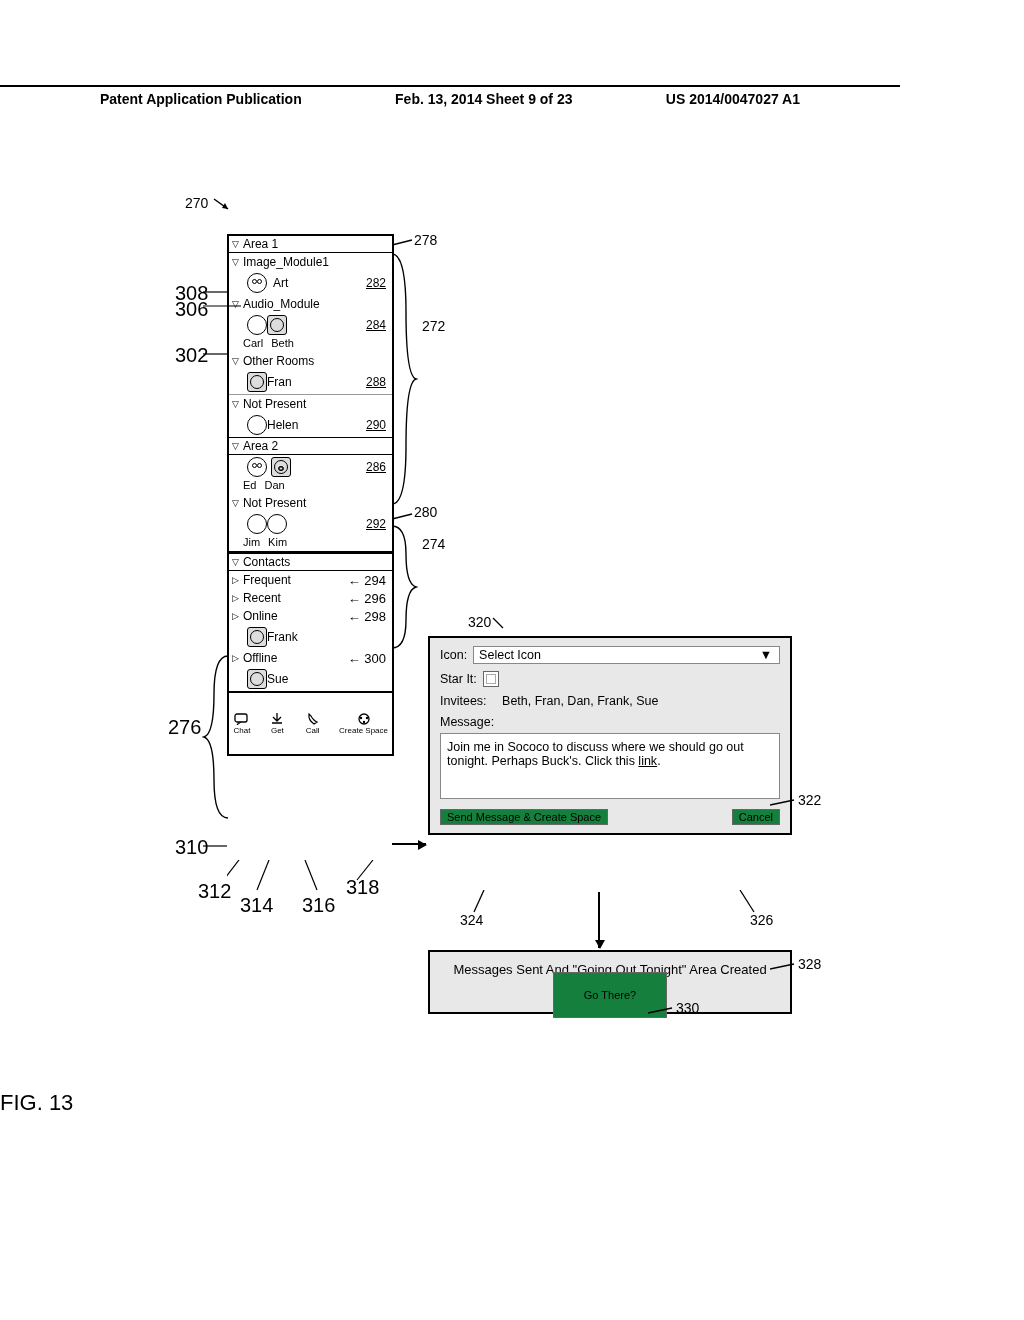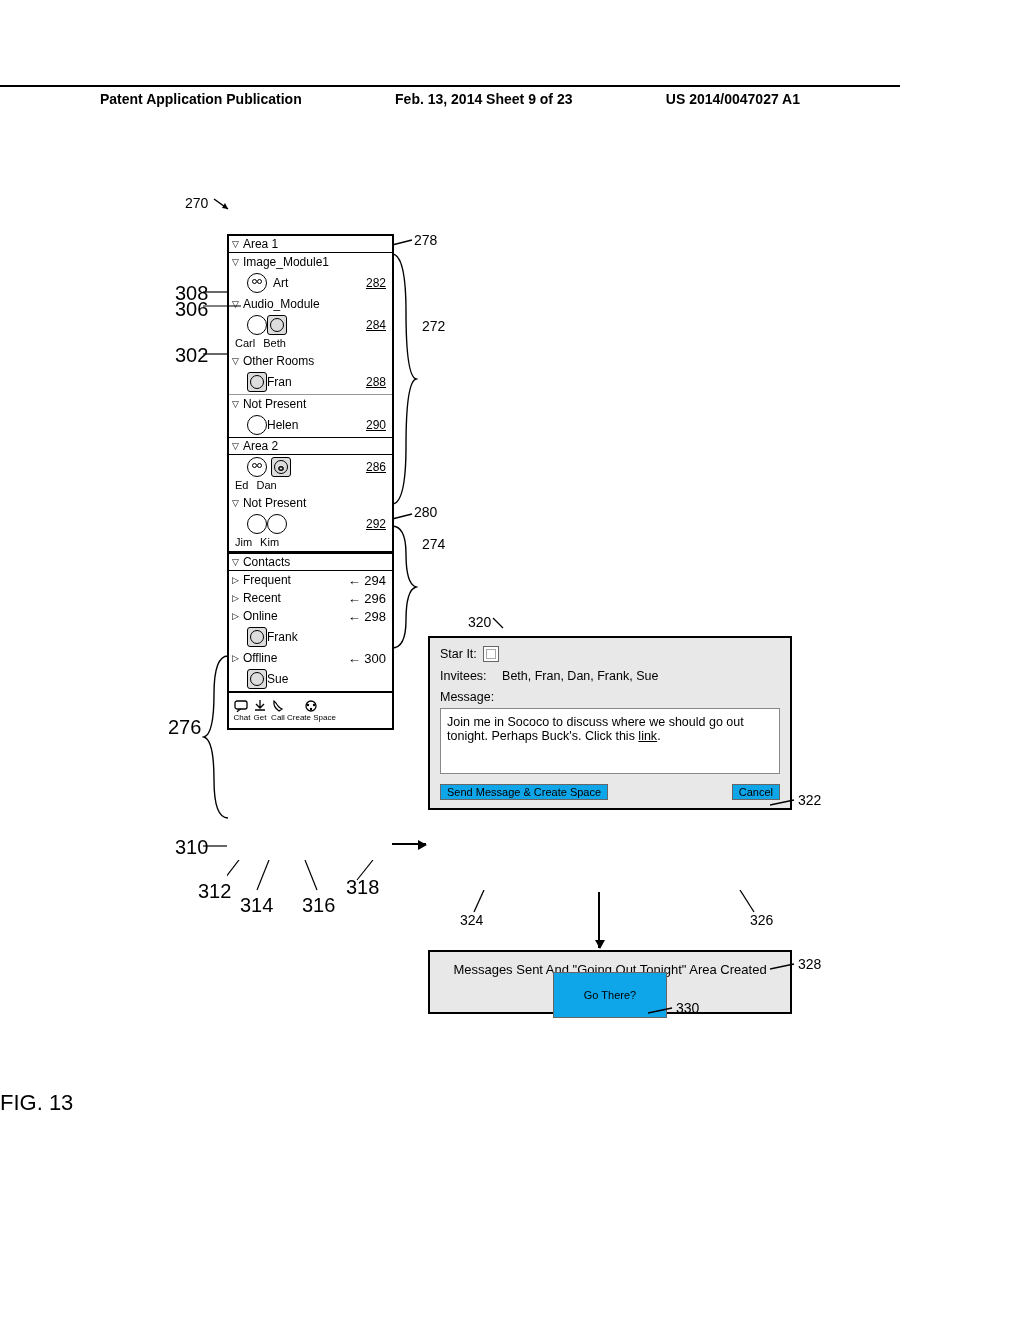--- a/index.html
+++ b/index.html
@@ -11,34 +11,34 @@
 .sec{border-bottom:1px solid #000}
 .sec-h{border-bottom:1px solid #000;padding:1px 3px;display:flex;align-items:center;gap:4px}
 .sub{padding:2px 3px;display:flex;align-items:center;gap:4px}
 .row{display:flex;align-items:center;padding:2px 18px}
 .av{width:18px;height:18px;border:1.5px solid #000;border-radius:50%;display:inline-block;position:relative}
 .av.sq{border-radius:3px}
 .av.face::before{content:"";position:absolute;left:4px;top:5px;width:3px;height:3px;border:1px solid #000;border-radius:50%}
 .av.face::after{content:"";position:absolute;right:4px;top:5px;width:3px;height:3px;border:1px solid #000;border-radius:50%}
 .headset::before{content:"";position:absolute;left:-4px;top:-3px;width:24px;height:20px;border:1.5px solid #000;border-radius:50% 50% 0 0;border-bottom:none}
 .headset::after{content:"";position:absolute;right:-3px;bottom:-2px;width:4px;height:4px;border:1px solid #000;border-radius:50%}
-.names{display:flex;gap:8px;padding:0 6px 3px;font-size:11px}
+.names{display:flex;gap:8px;padding:0 14px 3px;font-size:11px}
 .rnum{position:absolute;right:6px;text-decoration:underline}
 .tri{font-size:9px}
-.toolbar{display:flex;align-items:flex-end;padding:6px 4px}
+.toolbar{display:flex;justify-content:space-between;align-items:flex-end;padding:19px 4px}
 .tbitem{display:flex;flex-direction:column;align-items:center;font-size:8px;gap:0}
 .tbitem .ic{width:18px;height:14px;display:flex;align-items:center;justify-content:center}
 .rlabel{position:absolute;font-size:14px}
 .llabel{position:absolute;font-size:20px;text-align:right}
 .dialog{position:absolute;left:428px;top:636px;width:340px;border:2px solid #000;background:#e8e8e8;padding:8px 10px;font-size:12.5px}
 .dlg-row{display:flex;align-items:center;gap:6px;margin-bottom:7px}
 .dlg-input{background:#fff;border:1px solid #888;padding:1px 5px;flex:1}
 .msgbox{background:#fff;border:1px solid #888;padding:6px;min-height:52px}
 .btnrow{display:flex;justify-content:space-between;margin-top:10px}
-.btn{background:#0ea5e9;border:1px solid #666;padding:1px 6px;font-size:11px}
+.btn{background:#15803d;border:1px solid #666;padding:1px 6px;font-size:11px}
 .confirm{position:absolute;left:428px;top:950px;width:340px;border:2px solid #000;background:#e8e8e8;padding:10px;text-align:center;font-size:13px}
 .arrow-h{position:absolute;border-top:2px solid #000}
 .arrow-h::after{content:"";position:absolute;right:-1px;top:-5px;border-left:9px solid #000;border-top:5px solid transparent;border-bottom:5px solid transparent}
 .arrow-v{position:absolute;border-left:2px solid #000}
 .arrow-v::after{content:"";position:absolute;left:-5px;bottom:-1px;border-top:9px solid #000;border-left:5px solid transparent;border-right:5px solid transparent}
 .fig{position:absolute;left:0;right:0;top:1090px;text-align:left;font-size:22px}
 .arrL{font-size:13px}
 .contacts-sec{border-top:2px solid #000}
 .dd{position:absolute;right:8px}
 </style>
@@ -267,20 +267,25 @@
 <div class="llabel" style="left:302px;top:894px">316</div>
 <div class="llabel" style="left:346px;top:876px">318</div>
 
 <div class="arrow-h" style="left:392px;top:843px;width:34px"></div>
 
 <div class="rlabel" style="left:468px;top:614px"><span>320</span><svg width="16" height="14" style="vertical-align:middle">
         <line x1="2" y1="2" x2="12" y2="12" stroke="#000" stroke-width="1.3"></line>
       </svg></div>
 
 <div class="dialog">
+ <div class="dlg-row" style="position:relative">
+  <span>Icon:</span>
+  <span class="dlg-input">Select Icon</span>
+  <span class="dd">▼</span>
+ </div>
  <div class="dlg-row">
   <span>Star It:</span>
   <span style="width:14px;height:14px;border:1px solid #666;background:#fff;display:inline-block">
           <span style="display:block;width:8px;height:8px;border:1px solid #aaa;margin:2px"></span>
         </span>
  </div>
  <div class="dlg-row">
   <span>Invitees:</span>&nbsp;
   <span>Beth, Fran, Dan, Frank, Sue</span>
  </div>

